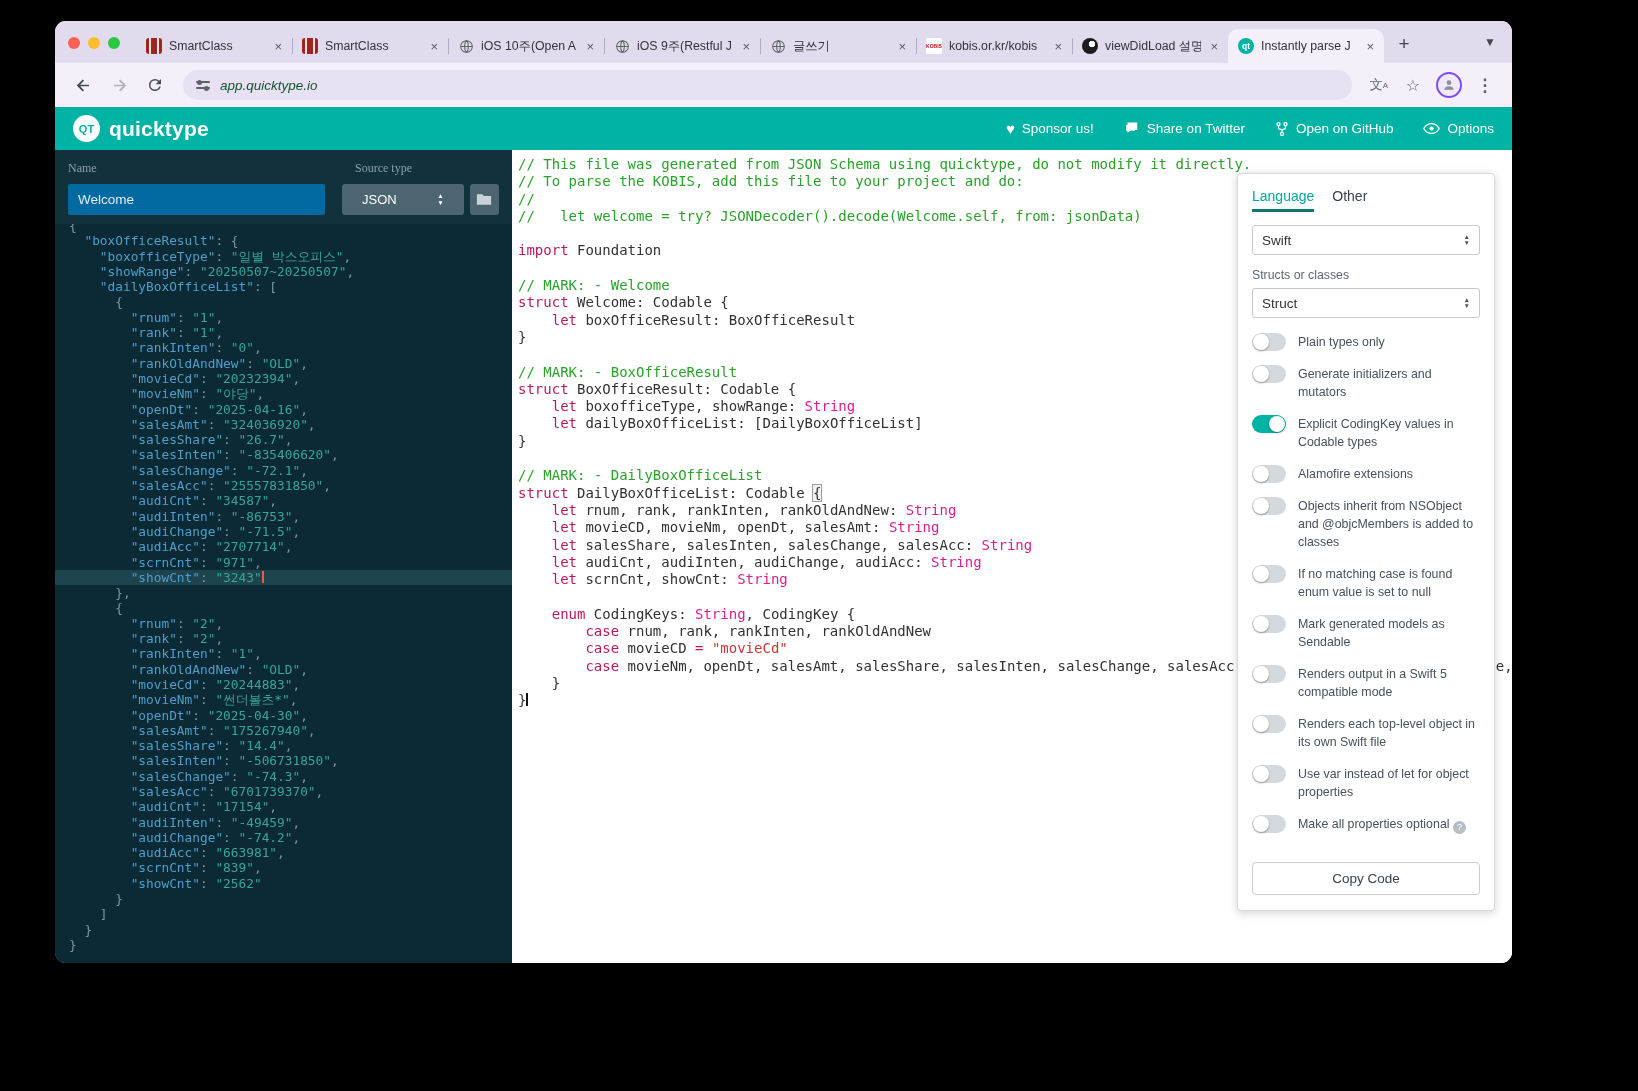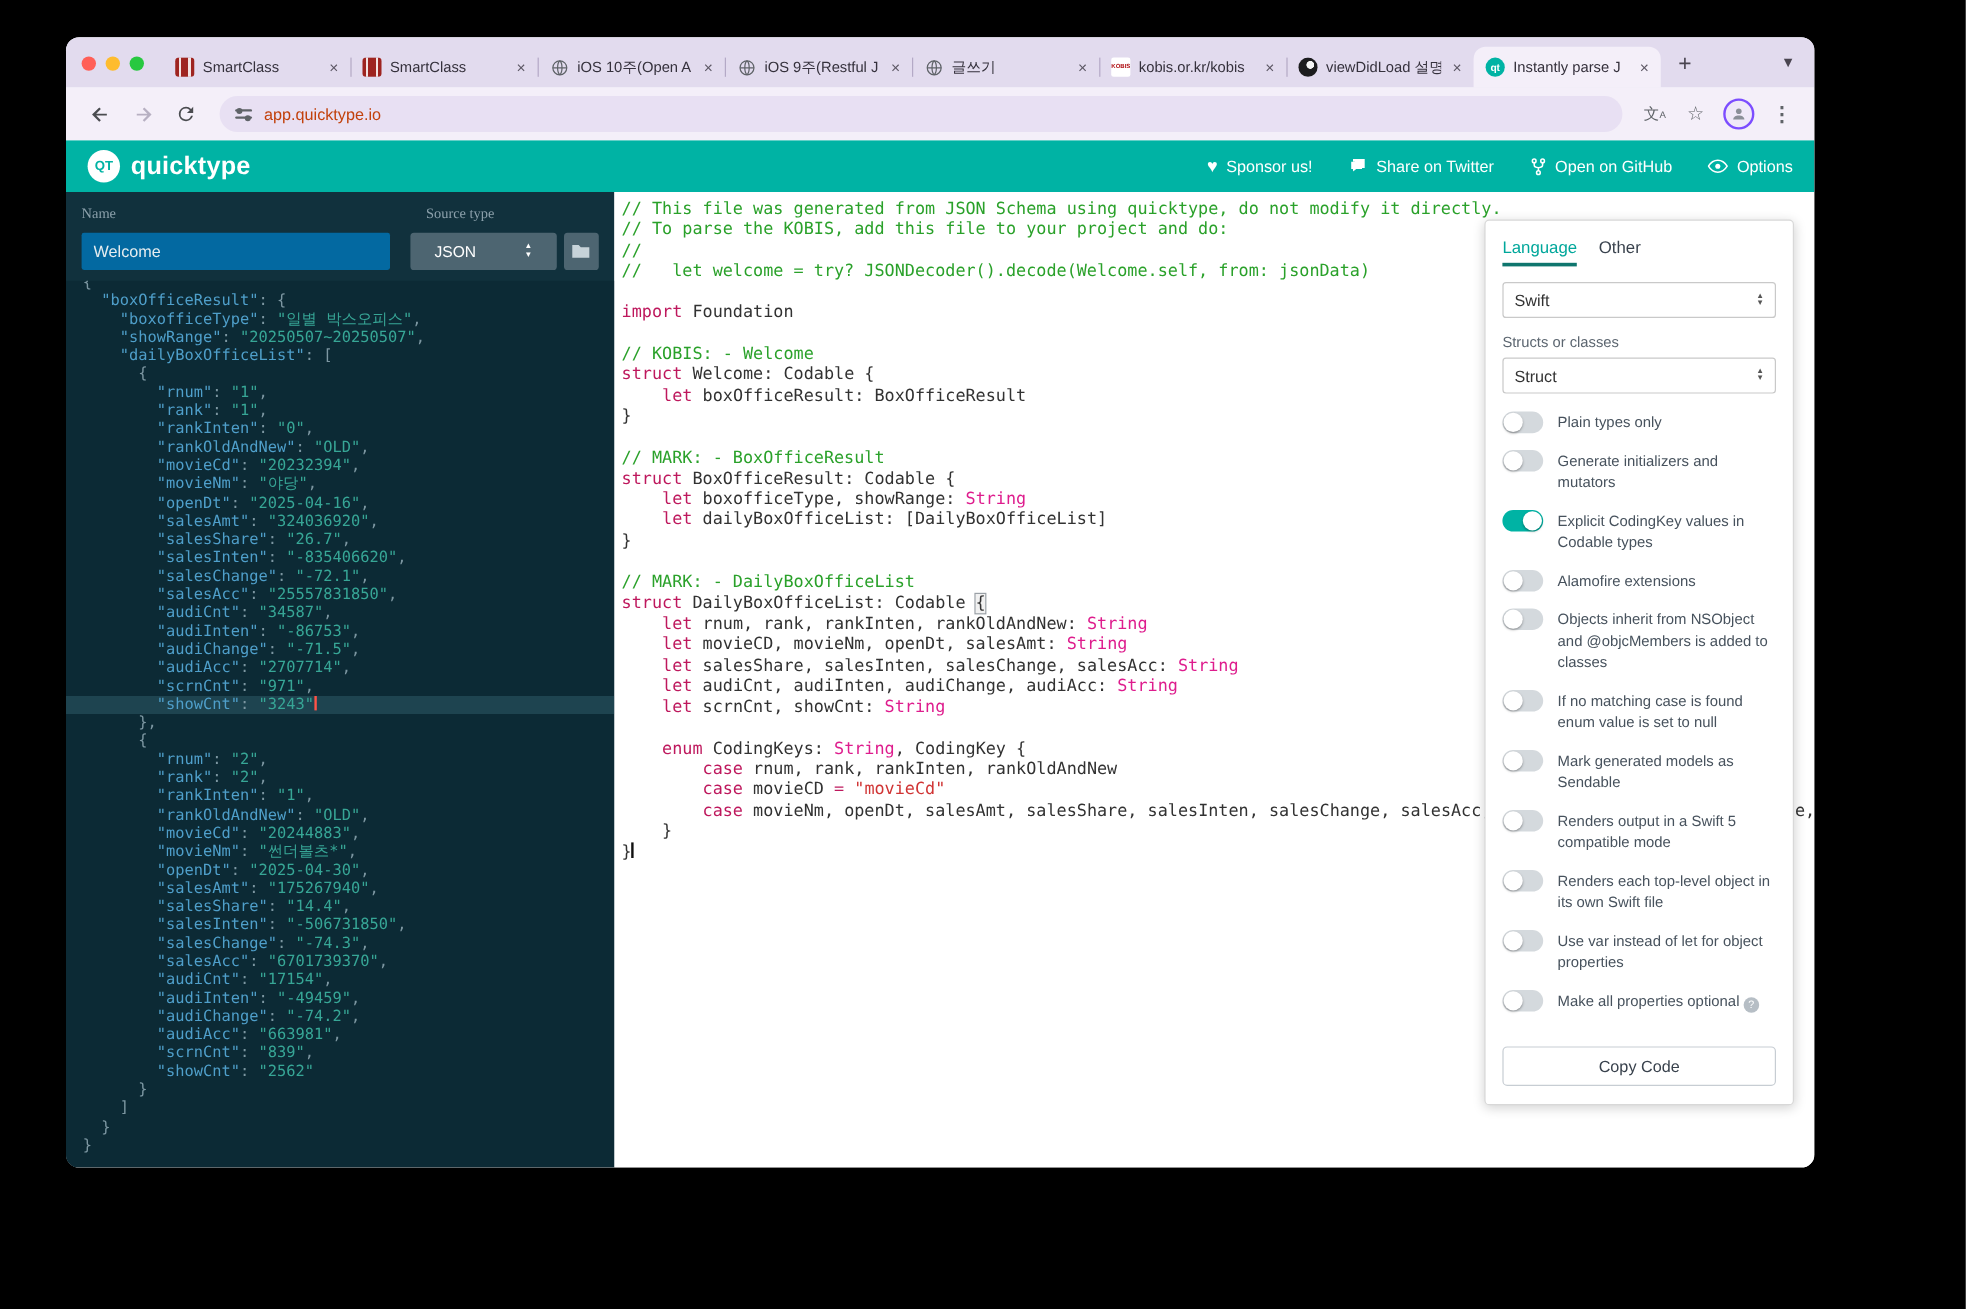--- a/index.html
+++ b/index.html
@@ -1,20 +1,20 @@
 <!DOCTYPE html>
 <html><head>
 <meta charset="utf-8">
 <style>
   * { margin:0; padding:0; box-sizing:border-box; }
   body { background:#000; width:1638px; height:1091px; overflow:hidden;
          font-family:"Liberation Sans", sans-serif; }
   .screen { position:relative; width:1638px; height:1091px; background:#000; }
 
-  .window { position:absolute; left:55px; top:31px; width:1457px; height:942px;
+  .window { position:absolute; left:55px; top:21px; width:1457px; height:942px;
             border-radius:11px; overflow:hidden; display:flex; flex-direction:column;
             box-shadow:0 18px 60px rgba(0,0,0,.65); background:#fff; }
 
   
   .tabstrip { height:42px; background:#e2dbee; display:flex; align-items:flex-end; flex:none; }
   .traffic { display:flex; gap:8px; margin:0 16px 14px 13px; }
   .tl { width:12px; height:12px; border-radius:50%; }
   .tl.red{ background:#ff5f57; } .tl.yel{ background:#febc2e; } .tl.grn{ background:#28c840; }
   #tabs { display:flex; align-items:flex-end; }
   .tab { width:156px; height:34px; display:flex; align-items:center; gap:7px;
@@ -35,21 +35,21 @@
             justify-content:center; font-size:19px; color:#4a4550; border-radius:50%; }
   .tsspacer { flex:1; }
   .chevron { margin:0 16px 14px 0; color:#4a4550; font-size:12px; }
 
   
   .toolbar { height:44px; background:#f4eff9; display:flex; align-items:center;
              padding:0 12px; gap:4px; flex:none; }
   .navbtn { width:32px; height:32px; display:flex; align-items:center; justify-content:center; border-radius:50%; }
   .urlpill { flex:1; height:30px; background:#e8e0f3; border-radius:15px; display:flex;
              align-items:center; padding:0 13px; gap:10px; margin:0 8px; }
-  .urltext { font-size:13.5px; color:#c2410c; }
+  .urltext { font-size:13.5px; color:#14532d;font-style:italic; }
   .tune { display:inline-flex; flex-direction:column; gap:4px; width:14px; }
   .tune i { display:block; height:2px; background:#5f6368; border-radius:2px; position:relative; }
   .tune i::after { content:""; position:absolute; width:5px; height:5px; border-radius:50%;
                    background:#5f6368; top:-1.5px; }
   .tune i:nth-child(1)::after { left:1px; } .tune i:nth-child(2)::after { right:1px; }
   .tbicon { width:30px; height:30px; display:flex; align-items:center; justify-content:center;
             color:#5f6368; font-size:16px; }
   .avatar { width:26px; height:26px; border-radius:50%; border:2px solid #7c4dff;
             background:#efe9f8; display:flex; align-items:center; justify-content:center; margin:0 4px; }
   .menu3 { font-size:17px; color:#5f6368; font-weight:bold; letter-spacing:0; }
@@ -349,21 +349,21 @@
 
       <div class="main">
         <div id="code">
             <div class="cline"><span class="cm">// This file was generated from JSON Schema using quicktype, do not modify it directly.</span></div>
             <div class="cline"><span class="cm">// To parse the KOBIS, add this file to your project and do:</span></div>
             <div class="cline"><span class="cm">//</span></div>
             <div class="cline"><span class="cm">//   let welcome = try? JSONDecoder().decode(Welcome.self, from: jsonData)</span></div>
             <div class="cline">&nbsp;</div>
             <div class="cline"><span class="kw">import</span> Foundation</div>
             <div class="cline">&nbsp;</div>
-            <div class="cline"><span class="cm">// KOBIS: - Welcome</span></div>
+            <div class="cline"><span class="cm">// MARK: - Welcome</span></div>
             <div class="cline"><span class="kw">struct</span> Welcome: Codable {</div>
             <div class="cline">    <span class="kw">let</span> boxOfficeResult: BoxOfficeResult</div>
             <div class="cline">}</div>
             <div class="cline">&nbsp;</div>
             <div class="cline"><span class="cm">// MARK: - BoxOfficeResult</span></div>
             <div class="cline"><span class="kw">struct</span> BoxOfficeResult: Codable {</div>
             <div class="cline">    <span class="kw">let</span> boxofficeType, showRange: <span class="ty">String</span></div>
             <div class="cline">    <span class="kw">let</span> dailyBoxOfficeList: [DailyBoxOfficeList]</div>
             <div class="cline">}</div>
             <div class="cline">&nbsp;</div>

